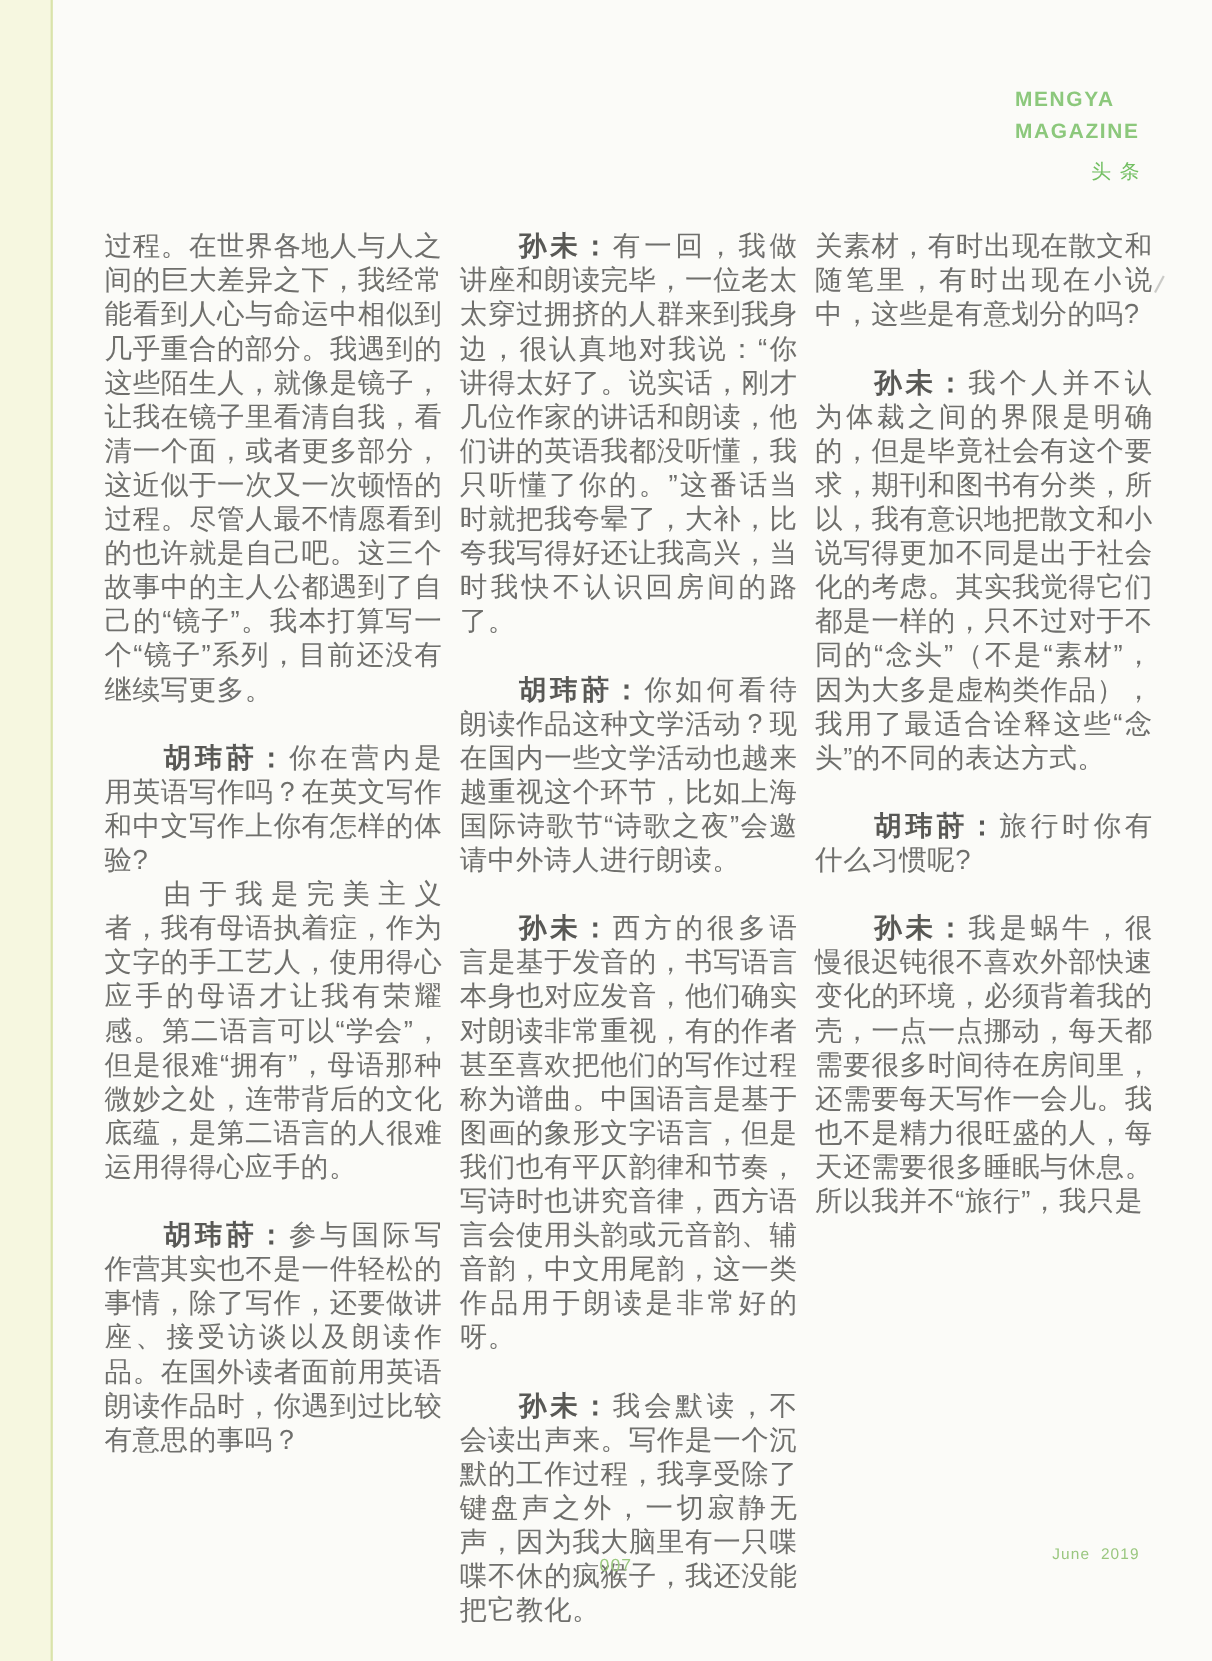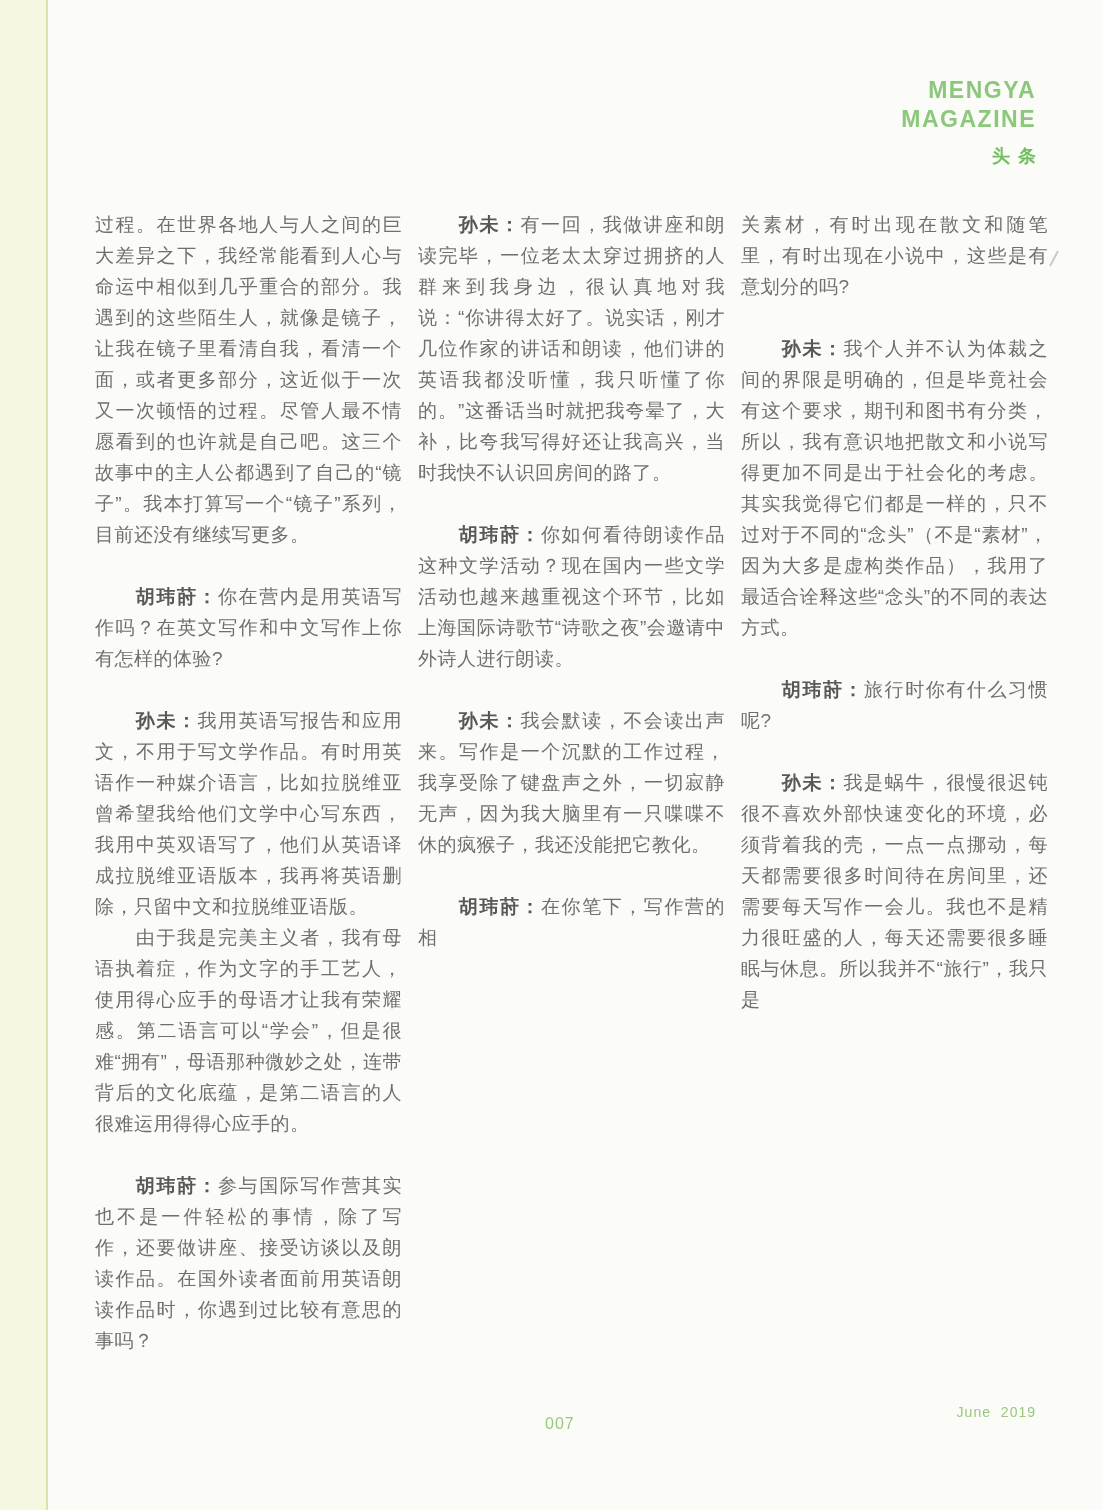--- a/index.html
+++ b/index.html
@@ -9,39 +9,39 @@
     font-family:"Liberation Sans","DejaVu Sans",sans-serif;
   }
   
   .edge-strip{
     position:absolute;left:0;top:0;bottom:0;width:46px;
     background:var(--edge-strip,#f6f7e0);
     border-right:2px solid var(--edge-line,#d9e3ab);
   }
   
   .brand{
-    position:absolute;top:76px;right:66px;text-align:right;
-    color:var(--accent,#8cc87c);font-size:23px;line-height:29px;
+    position:absolute;top:76px;right:66px;
+    color:var(--accent,#8cc87c);font-size:19px;line-height:29px;
     letter-spacing:1.5px;font-weight:600;
   }
   .section-label{
     position:absolute;top:144px;right:58px;
-    color:var(--section,#72bf62);font-size:18px;font-weight:bold;
+    color:var(--section,#72bf62);font-size:18px;font-weight:normal;
     letter-spacing:8px;
   }
   
   .columns{
     position:absolute;left:95px;top:209px;width:953px;
     display:grid;grid-template-columns:repeat(3,307px);column-gap:16px;
     align-items:start;
   }
   .col{width:307px;}
   .para{
     margin:0;color:var(--body-text,#6f6f6c);
-    font-size:19px;line-height:31px;letter-spacing:.5px;
+    font-size:25px;line-height:31px;letter-spacing:.5px;
     text-align:justify;text-justify:inter-ideograph;
   }
   .para.indent{text-indent:2.15em;}
   .para.gap{margin-top:31px;}
   .para b{font-weight:bold;color:var(--speaker-text,#585855);}
   
   .page-number{
     position:absolute;left:545px;top:1415px;
     color:var(--footer-green,#9ac77f);font-size:16px;letter-spacing:1px;
   }
@@ -66,27 +66,27 @@
 </div>
 
 <div class="section-label">头条</div>
 
 <div class="scan-artifact"></div>
 
 <div class="columns">
   <div class="col">
       <p class="para">过程。在世界各地人与人之间的巨大差异之下，我经常能看到人心与命运中相似到几乎重合的部分。我遇到的这些陌生人，就像是镜子，让我在镜子里看清自我，看清一个面，或者更多部分，这近似于一次又一次顿悟的过程。尽管人最不情愿看到的也许就是自己吧。这三个故事中的主人公都遇到了自己的“镜子”。我本打算写一个“镜子”系列，目前还没有继续写更多。</p>
       <p class="para gap indent"><b>胡玮莳：</b>你在营内是用英语写作吗？在英文写作和中文写作上你有怎样的体验?</p>
-      <p class="para gap indent"><b>孙未：</b>我用英语写报告和应用文，不用于写文学作品。有时用英语作一种媒介语言，比如拉脱维亚曾希望我给他们文学中心写东西，我用中英双语写了，他们从英语译成拉脱维亚语版本，我再将英语删除，只留中文和拉脱维亚语版。</p>
       <p class="para indent">由于我是完美主义者，我有母语执着症，作为文字的手工艺人，使用得心应手的母语才让我有荣耀感。第二语言可以“学会”，但是很难“拥有”，母语那种微妙之处，连带背后的文化底蕴，是第二语言的人很难运用得得心应手的。</p>
       <p class="para gap indent"><b>胡玮莳：</b>参与国际写作营其实也不是一件轻松的事情，除了写作，还要做讲座、接受访谈以及朗读作品。在国外读者面前用英语朗读作品时，你遇到过比较有意思的事吗？</p>
     </div>
   <div class="col">
       <p class="para indent"><b>孙未：</b>有一回，我做讲座和朗读完毕，一位老太太穿过拥挤的人群来到我身边，很认真地对我说：“你讲得太好了。说实话，刚才几位作家的讲话和朗读，他们讲的英语我都没听懂，我只听懂了你的。”这番话当时就把我夸晕了，大补，比夸我写得好还让我高兴，当时我快不认识回房间的路了。</p>
       <p class="para gap indent"><b>胡玮莳：</b>你如何看待朗读作品这种文学活动？现在国内一些文学活动也越来越重视这个环节，比如上海国际诗歌节“诗歌之夜”会邀请中外诗人进行朗读。</p>
+      <p class="para gap indent"><b>孙未：</b>西方的很多语言是基于发音的，书写语言本身也对应发音，他们确实对朗读非常重视，有的作者甚至喜欢把他们的写作过程称为谱曲。中国语言是基于图画的象形文字语言，但是我们也有平仄韵律和节奏，写诗时也讲究音律，西方语言会使用头韵或元音韵、辅音韵，中文用尾韵，这一类作品用于朗读是非常好的呀。</p>
       <p class="para gap indent"><b>孙未：</b>我会默读，不会读出声来。写作是一个沉默的工作过程，我享受除了键盘声之外，一切寂静无声，因为我大脑里有一只喋喋不休的疯猴子，我还没能把它教化。</p>
       <p class="para gap indent"><b>胡玮莳：</b>在你笔下，写作营的相</p>
     </div>
   <div class="col">
       <p class="para">关素材，有时出现在散文和随笔里，有时出现在小说中，这些是有意划分的吗?</p>
       <p class="para gap indent"><b>孙未：</b>我个人并不认为体裁之间的界限是明确的，但是毕竟社会有这个要求，期刊和图书有分类，所以，我有意识地把散文和小说写得更加不同是出于社会化的考虑。其实我觉得它们都是一样的，只不过对于不同的“念头”（不是“素材”，因为大多是虚构类作品），我用了最适合诠释这些“念头”的不同的表达方式。</p>
       <p class="para gap indent"><b>胡玮莳：</b>旅行时你有什么习惯呢?</p>
       <p class="para gap indent"><b>孙未：</b>我是蜗牛，很慢很迟钝很不喜欢外部快速变化的环境，必须背着我的壳，一点一点挪动，每天都需要很多时间待在房间里，还需要每天写作一会儿。我也不是精力很旺盛的人，每天还需要很多睡眠与休息。所以我并不“旅行”，我只是</p>
     </div>
 </div>

